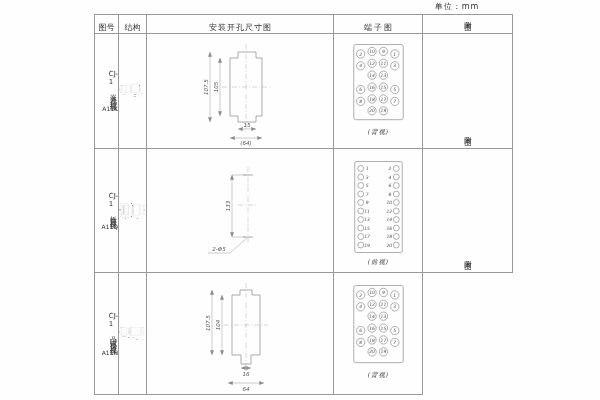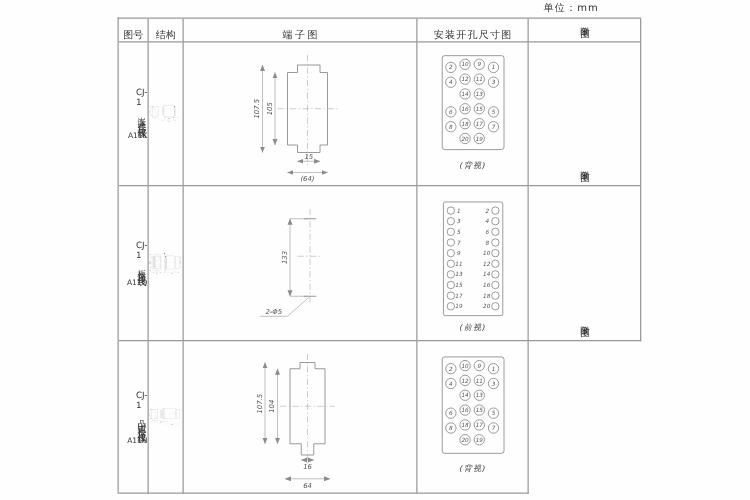--- a/index.html
+++ b/index.html
@@ -51,24 +51,24 @@
 
   <div class="tbl">
 
     <div class="c h">
         <span>图号</span>
       </div>
     <div class="c h">
         <span>结构</span>
       </div>
     <div class="c h">
-        <span class="sp-sm">端子图</span>
+        <span class="sp-med">安装开孔尺寸图</span>
       </div>
     <div class="c h">
-        <span class="sp-med">安装开孔尺寸图</span>
+        <span class="sp-sm">端子图</span>
       </div>
 
     <div class="c">
       <div class="vtext">附图3</div>
     </div>
     <div class="c structcell">
       <div class="model">CJ-1</div>
       <div class="sname">嵌入式后接线</div>
       <div class="scode">A11K</div>
     </div>

